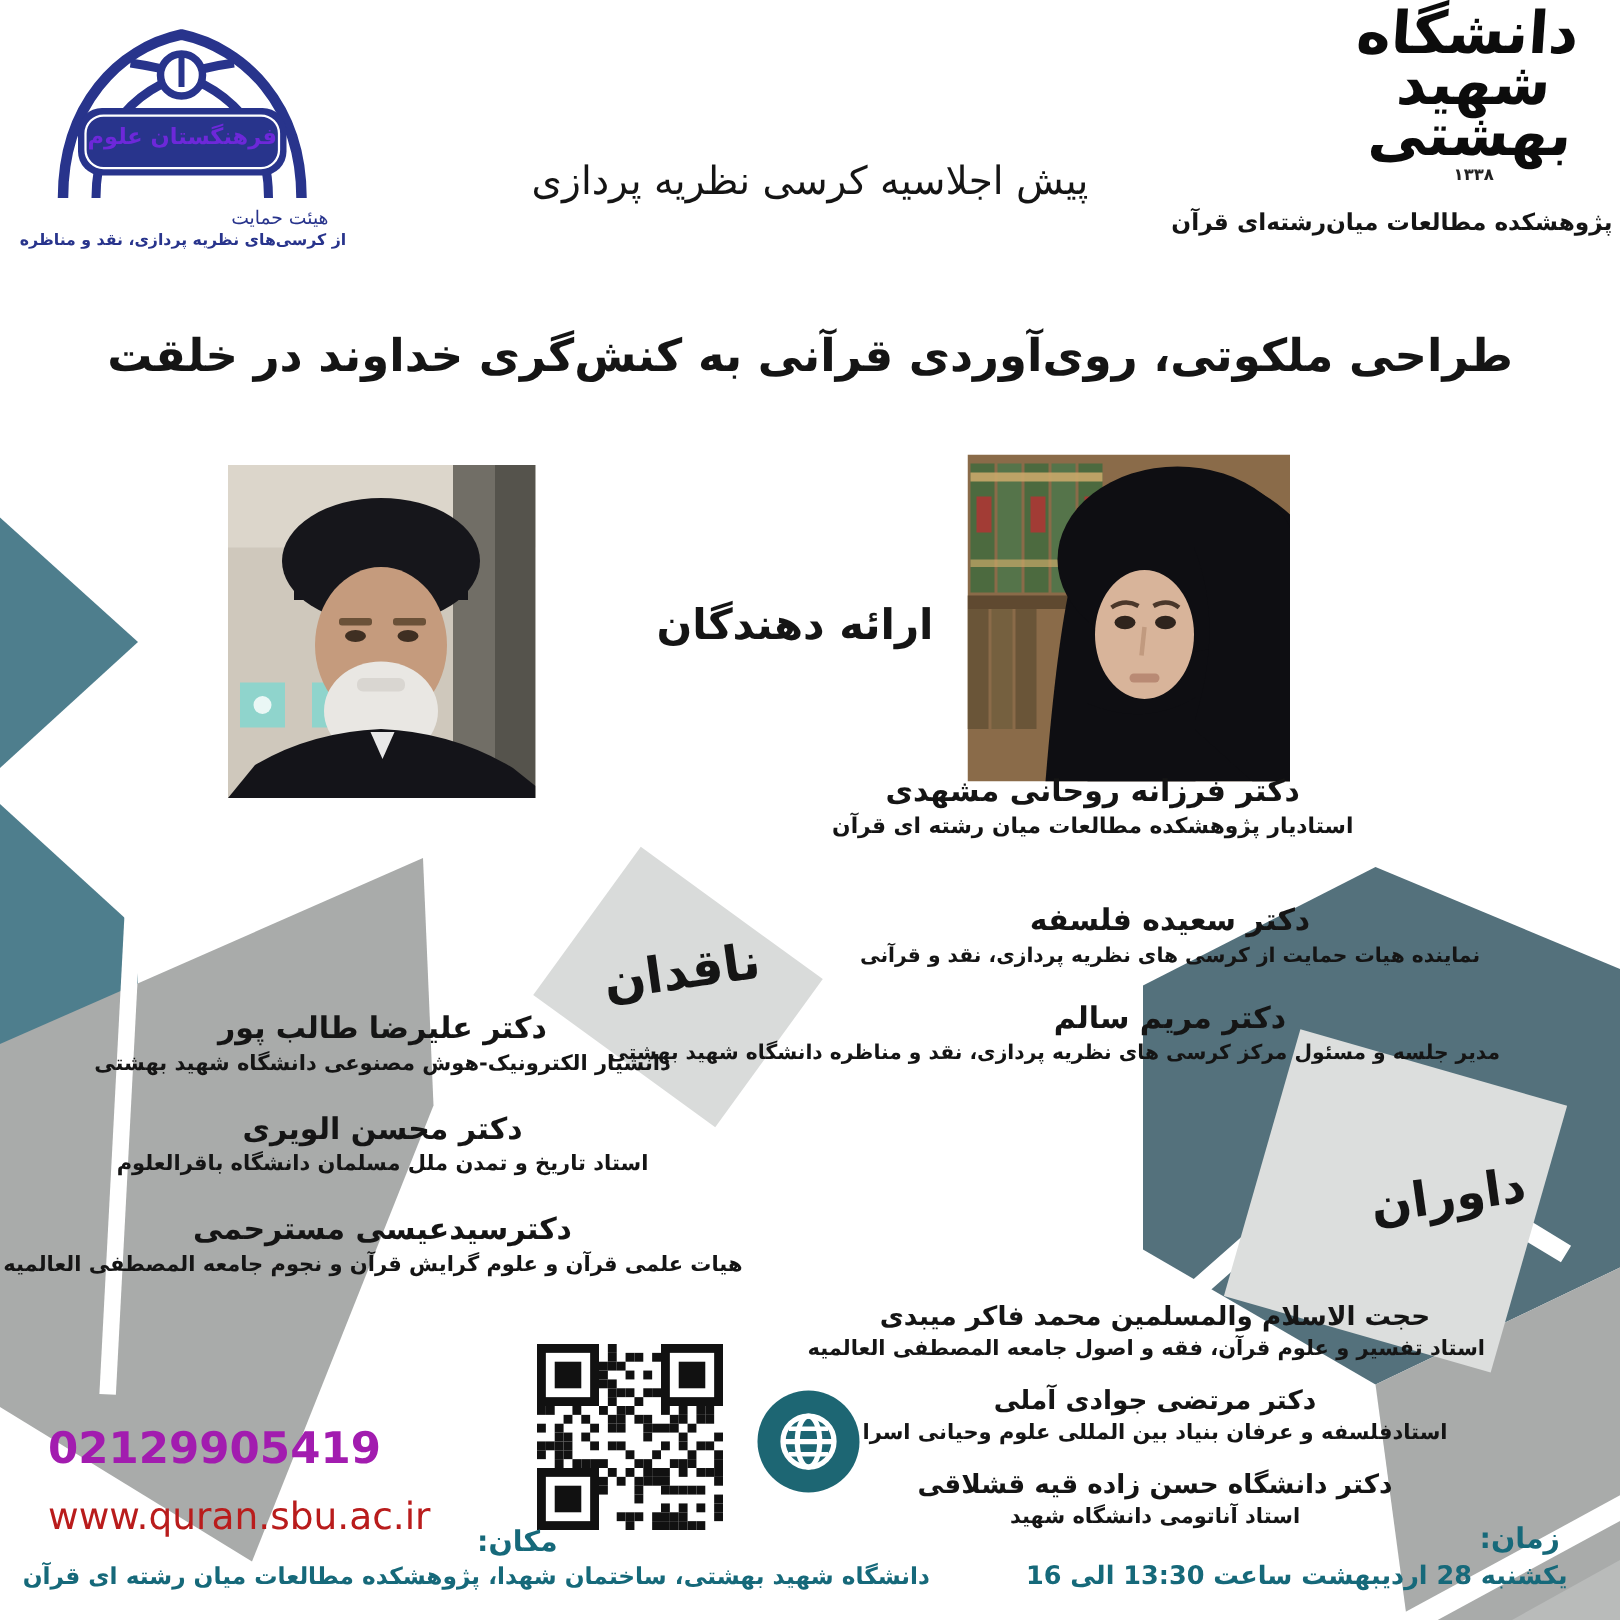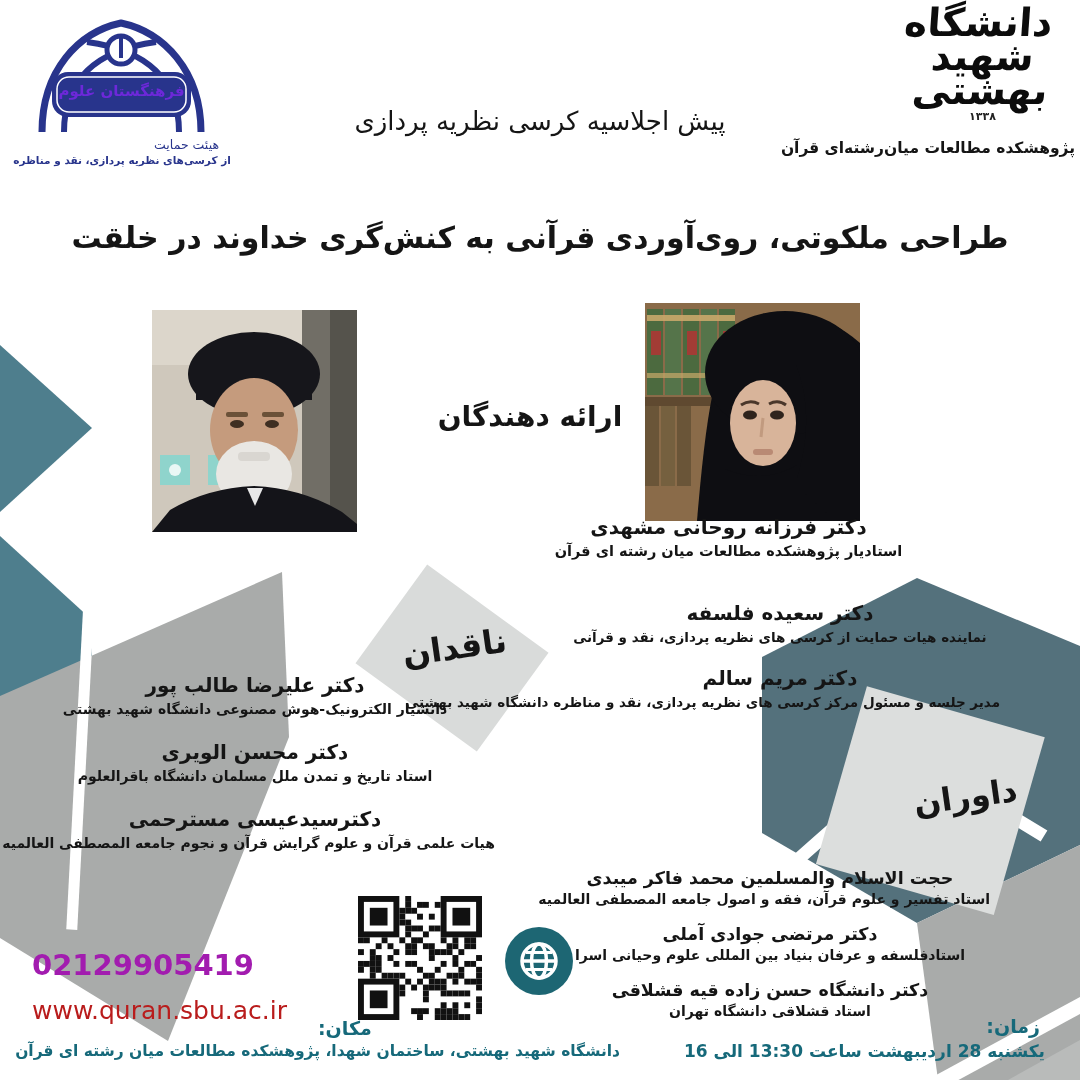--- a/index.html
+++ b/index.html
@@ -207,21 +207,21 @@
     <div class="entry">
       <div class="e-name">حجت الاسلام والمسلمین محمد فاکر میبدی</div>
       <div class="e-affil">استاد تفسیر و علوم قرآن، فقه و اصول جامعه المصطفی العالمیه</div>
     </div>
     <div class="entry">
       <div class="e-name">دکتر مرتضی جوادی آملی</div>
       <div class="e-affil">استادفلسفه و عرفان بنیاد بین المللی علوم وحیانی اسرا</div>
     </div>
     <div class="entry">
       <div class="e-name">دکتر دانشگاه حسن زاده قیه قشلاقی</div>
-      <div class="e-affil">استاد قشلاقی دانشگاه تهران</div>
+      <div class="e-affil">استاد آناتومی دانشگاه شهید</div>
     </div>
   </div>
 
   <div id="phone" class="abs layer">02129905419</div>
   <div id="website" class="abs layer">www.quran.sbu.ac.ir</div>
   <svg id="qr" class="abs layer" viewBox="0 0 124 124" xmlns="http://www.w3.org/2000/svg">
       <rect width="124" height="124" fill="#ffffff"></rect>
       <rect x="0" y="0" width="41.333333333333336" height="41.333333333333336" fill="#111111"></rect>
       <rect x="5.904761904761905" y="5.904761904761905" width="29.523809523809526" height="29.523809523809526" fill="#ffffff"></rect>
       <rect x="11.80952380952381" y="11.80952380952381" width="17.714285714285715" height="17.714285714285715" fill="#111111"></rect>

